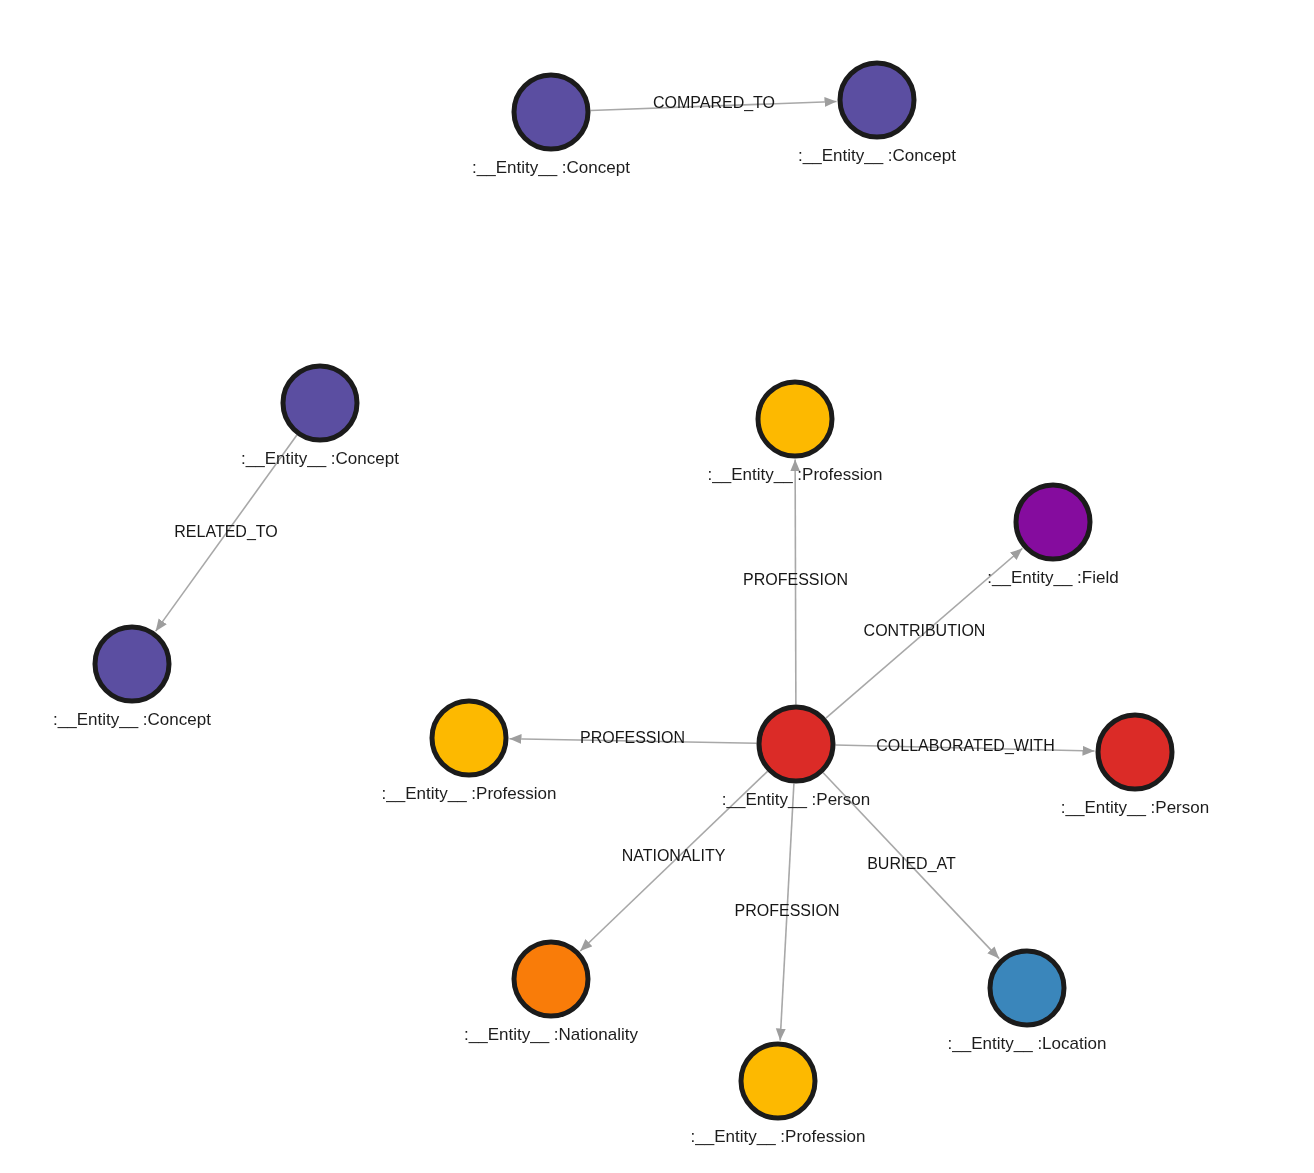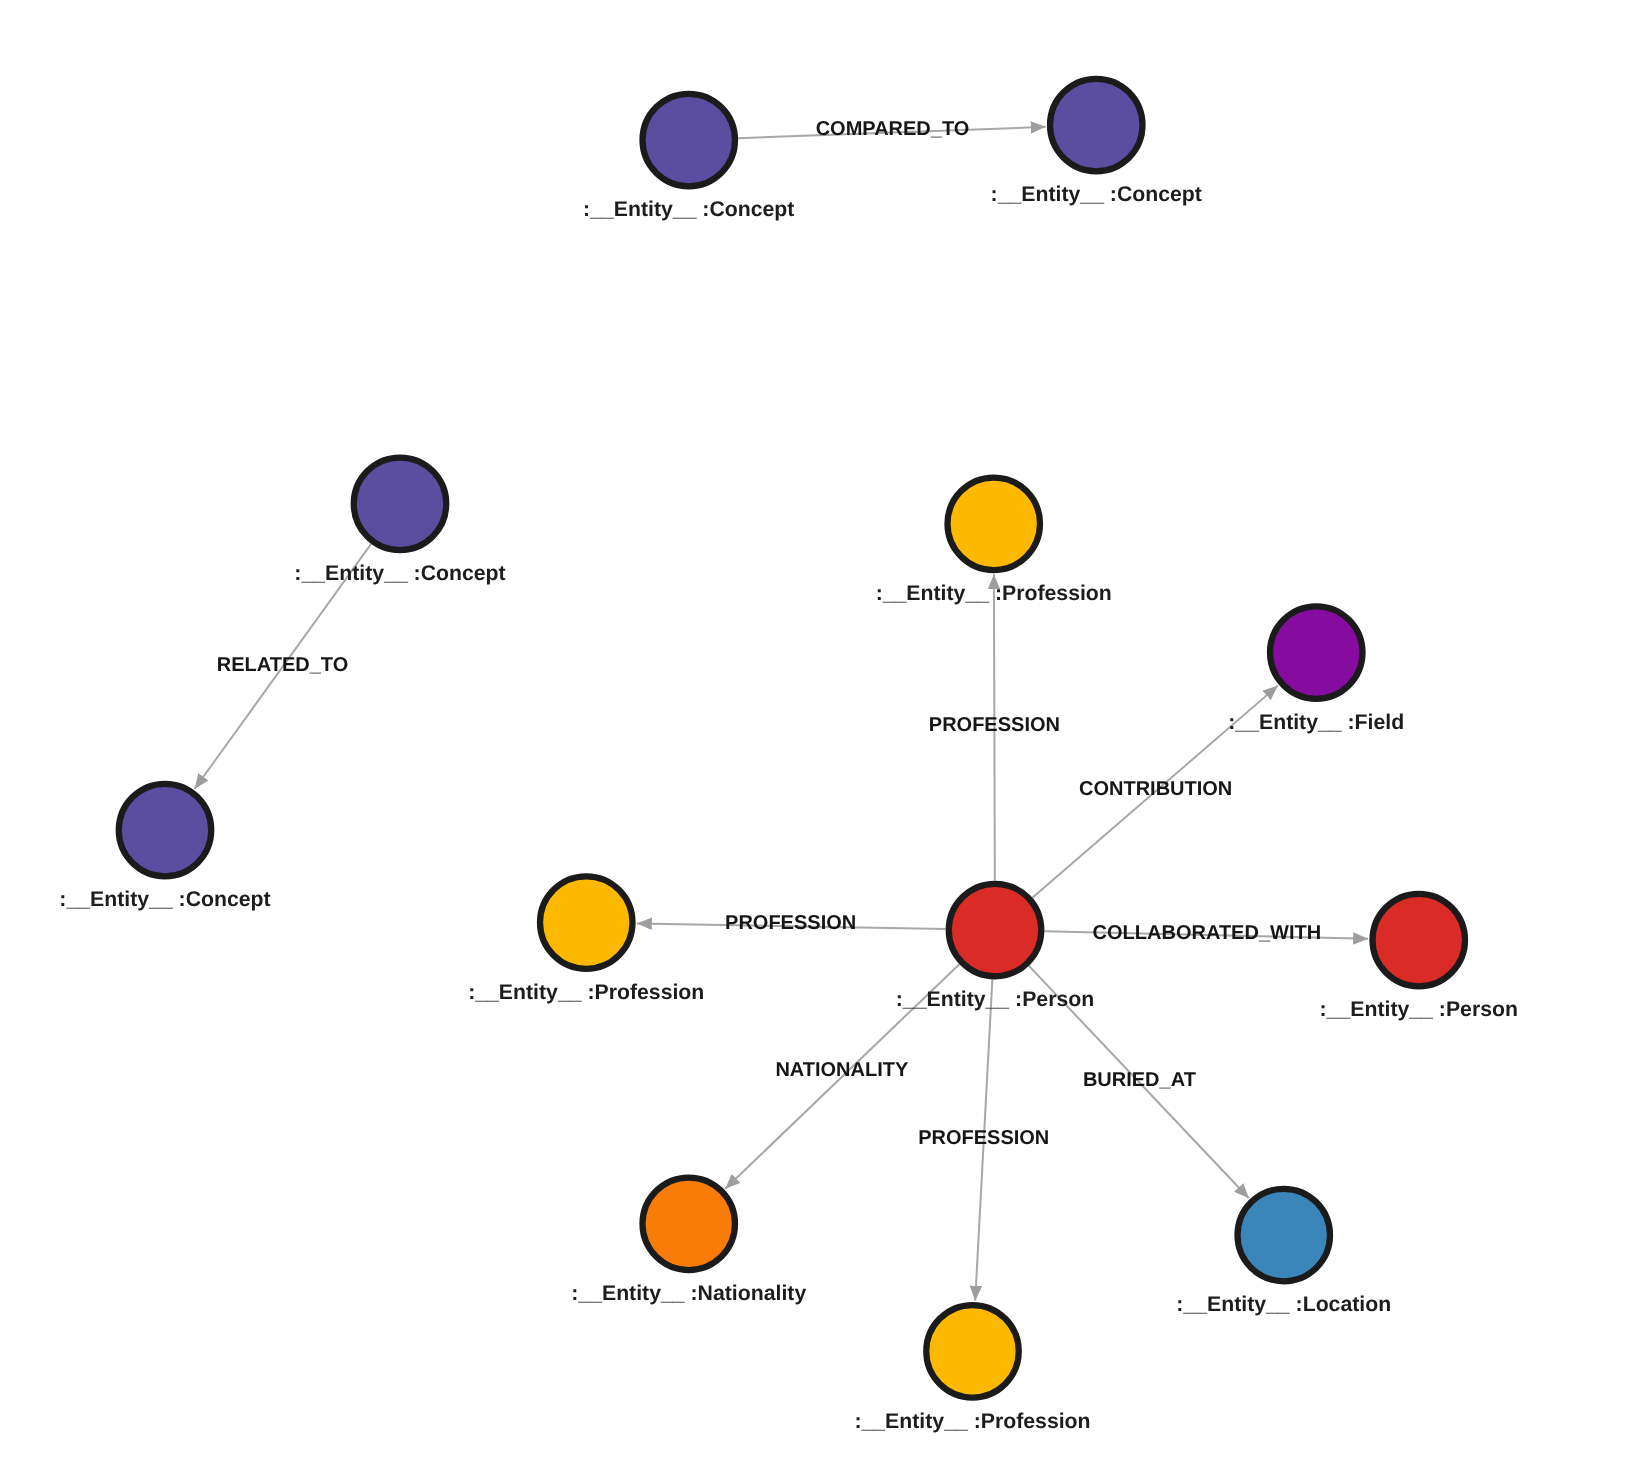--- a/index.html
+++ b/index.html
@@ -7,21 +7,20 @@
     padding: 0;
     background: #ffffff;
     font-family: "Liberation Sans", sans-serif;
   }
   #viewport {
     position: relative;
     width: 1314px;
     height: 1173px;
     background: #737373;
     overflow: hidden;
-    font-weight: bold;
   }
   svg#graph { display: block; }
   text.node-caption {
     font-family: "Liberation Sans", sans-serif;
     font-size: 17px;
     fill: #1d1d1d;
     text-anchor: middle;
   }
   text.edge-label {
     font-family: "Liberation Sans", sans-serif;

